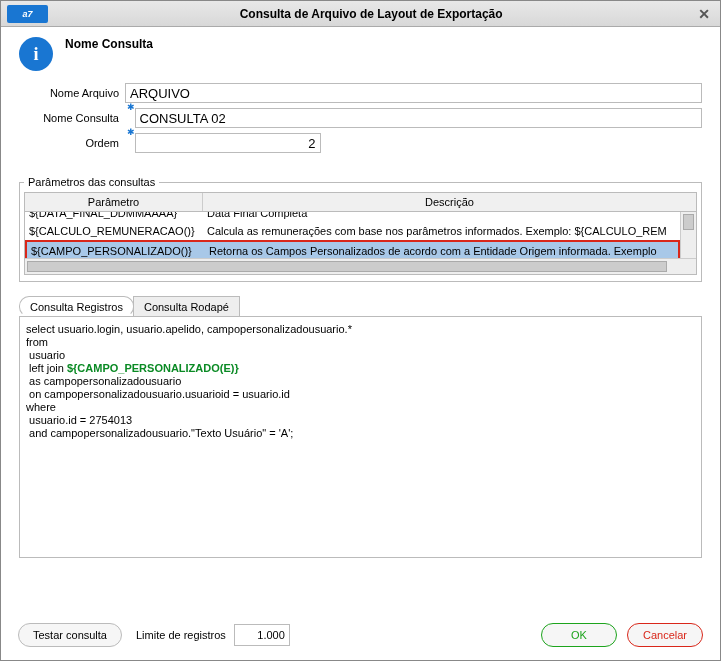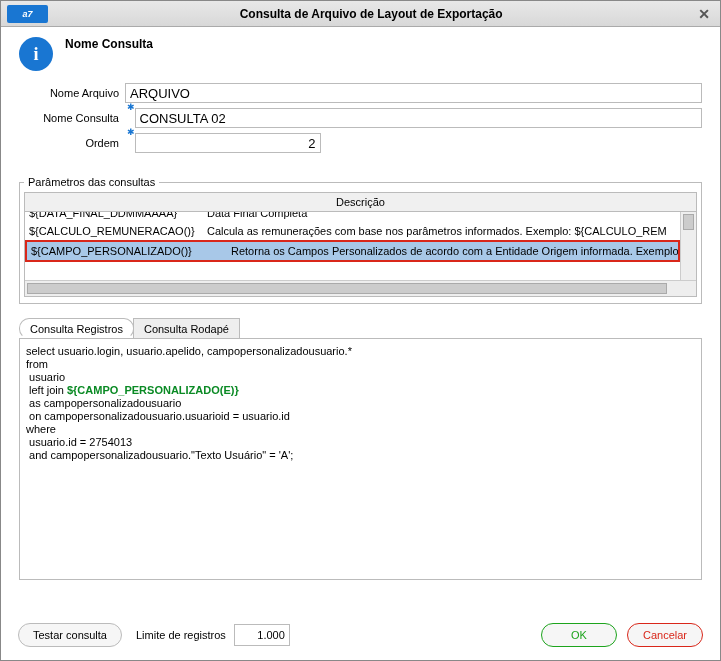--- a/index.html
+++ b/index.html
@@ -23,31 +23,31 @@
 
     fieldset { border: 1px solid #bbb; margin: 8px 18px 10px 18px; padding: 4px 4px 6px 4px; }
     legend { padding: 0 4px; font-size: 11px; }
 
     .params-wrapper { border: 1px solid #bbb; position: relative; }
     .params-header { display: flex; background: #f0f0f0; border-bottom: 1px solid #bbb; }
     .params-header div { padding: 3px 6px; font-size: 11px; text-align: center; }
     .col-param { width: 178px; border-right: 1px solid #ccc; }
     .col-desc { flex: 1; }
 
-    .params-body { height: 68px; overflow: hidden; position: relative; }
+    .params-body { height: 46px; overflow: hidden; position: relative; }
     .vscroll { position: absolute; right: 0; top: 0; bottom: 0; width: 16px; background: #eee; border-left: 1px solid #ccc; }
     .vscroll .thumb { position: absolute; top: 2px; left: 2px; right: 2px; height: 16px; background: #ccc; border: 1px solid #aaa; }
     .hscroll { height: 16px; background: #eee; border-top: 1px solid #ccc; position: relative; }
     .hscroll .thumb { position: absolute; top: 2px; bottom: 2px; left: 2px; width: 640px; background: #ccc; border: 1px solid #aaa; }
 
     .param-row { display: flex; height: 18px; align-items: center; position: absolute; width: calc(100% - 16px); }
     .param-row.clipped-top { top: -8px; }
     .param-row.r1 { top: 10px; }
     .param-row.r2 { top: 28px; border: 2px solid #d9271a; background: #a8c8e8; }
-    .param-row.r2 { height: 22px; gap: 22px; }
+    .param-row.r2 { height: 22px; }
     .param-row .p-param { width: 178px; padding: 0 4px; font-size: 11px; white-space: nowrap; overflow: hidden; }
     .param-row .p-desc { flex: 1; padding: 0 4px; font-size: 11px; white-space: nowrap; overflow: hidden; }
     .param-row.r2 .p-param, .param-row.r2 .p-desc { color: #000; }
 
     .tabs { margin: 14px 18px 0 18px; display: flex; }
     .tab { padding: 4px 10px 3px 10px; border: 1px solid #bbb; background: #eee; font-size: 11px; cursor: default; margin-right: -1px; }
     .tab.active { background: #fff; border-bottom: 1px solid #fff; font-weight: normal; border-radius: 10px; }
 
     .editor { margin: 0 18px 0 18px; border: 1px solid #bbb; padding: 6px; height: 242px; font-family: Consolas, monospace; font-size: 11px; white-space: pre; overflow: hidden; position: relative; top: -1px; background: #fff; }
     .editor .green { color: #0a8a24; font-weight: bold; }
@@ -94,20 +94,21 @@
       <span class="asterisk">✱</span>
       <input type="text" class="num" value="2" style="">
     </div>
   </div>
 </div>
 
 <fieldset>
   <legend>Parâmetros das consultas</legend>
   <div class="params-wrapper">
     <div class="params-header">
+      <div class="col-param">Parâmetro</div>
       <div class="col-desc">Descrição</div>
     </div>
     <div class="params-body">
       <div class="param-row clipped-top">
         <div class="p-param">${DATA_FINAL_DDMMAAAA}</div>
         <div class="p-desc">Data Final Completa</div>
       </div>
       <div class="param-row r1">
         <div class="p-param">${CALCULO_REMUNERACAO()}</div>
         <div class="p-desc">Calcula as remunerações com base nos parâmetros informados. Exemplo: ${CALCULO_REM</div>

